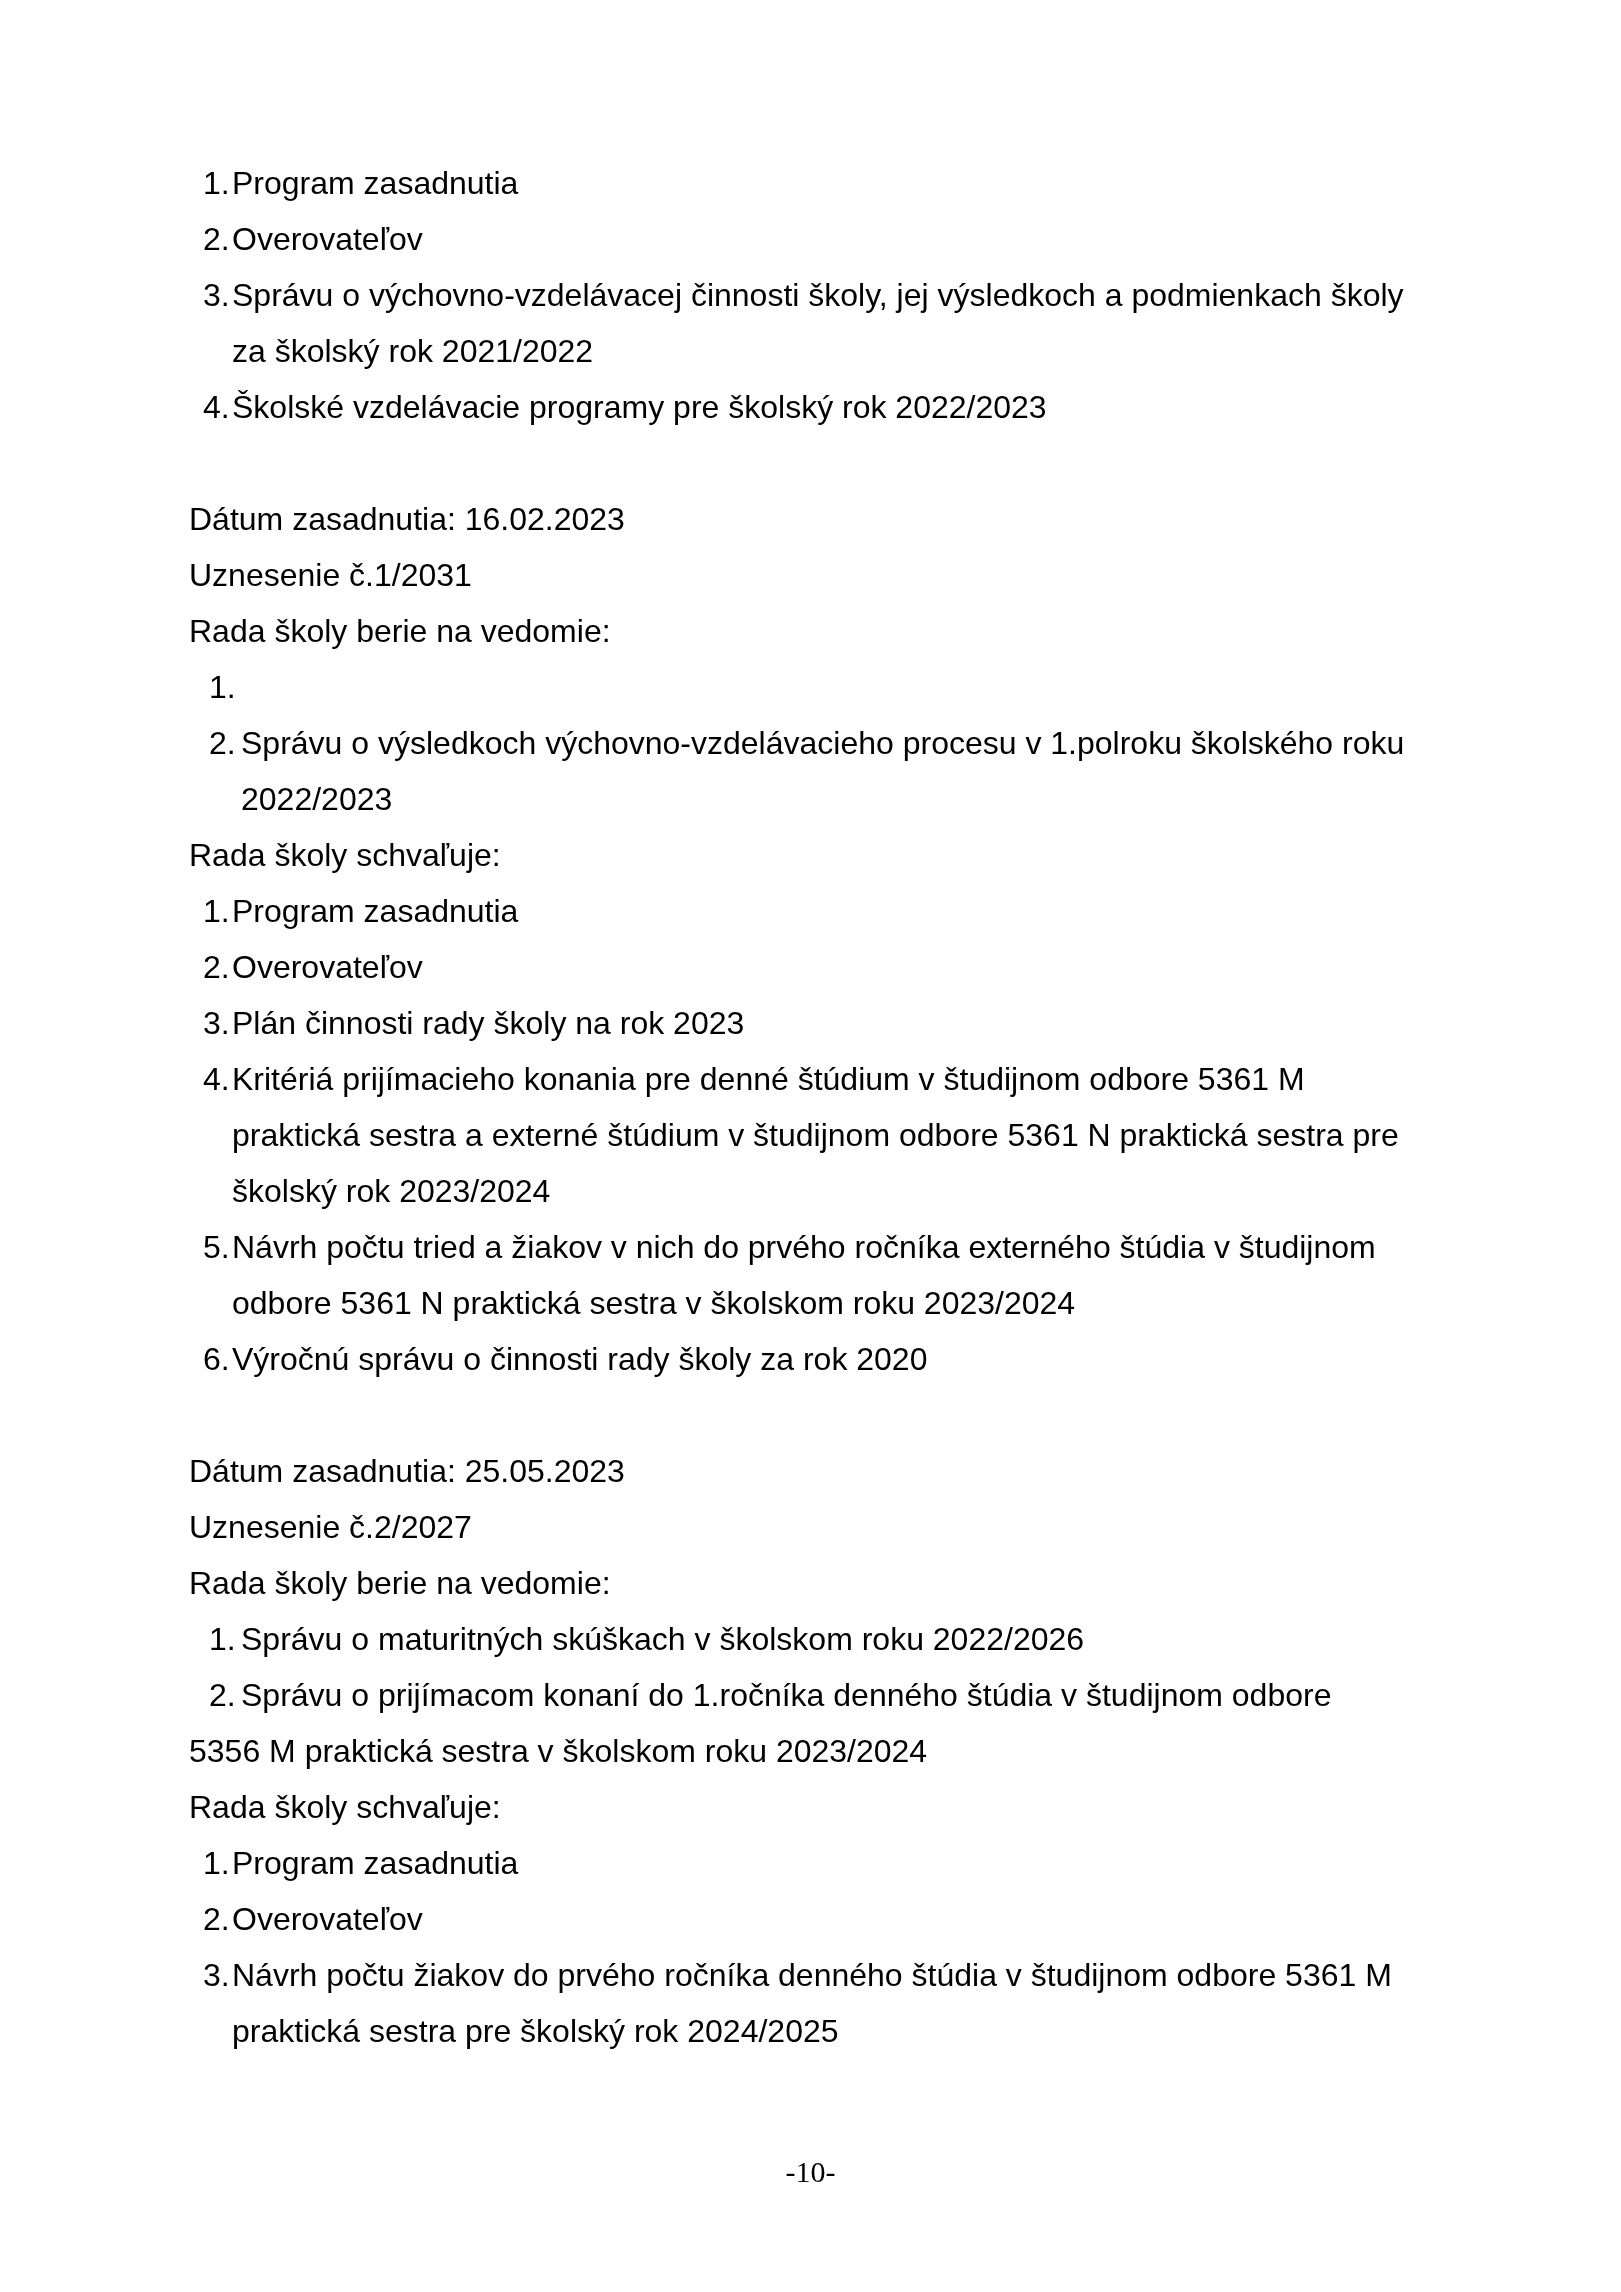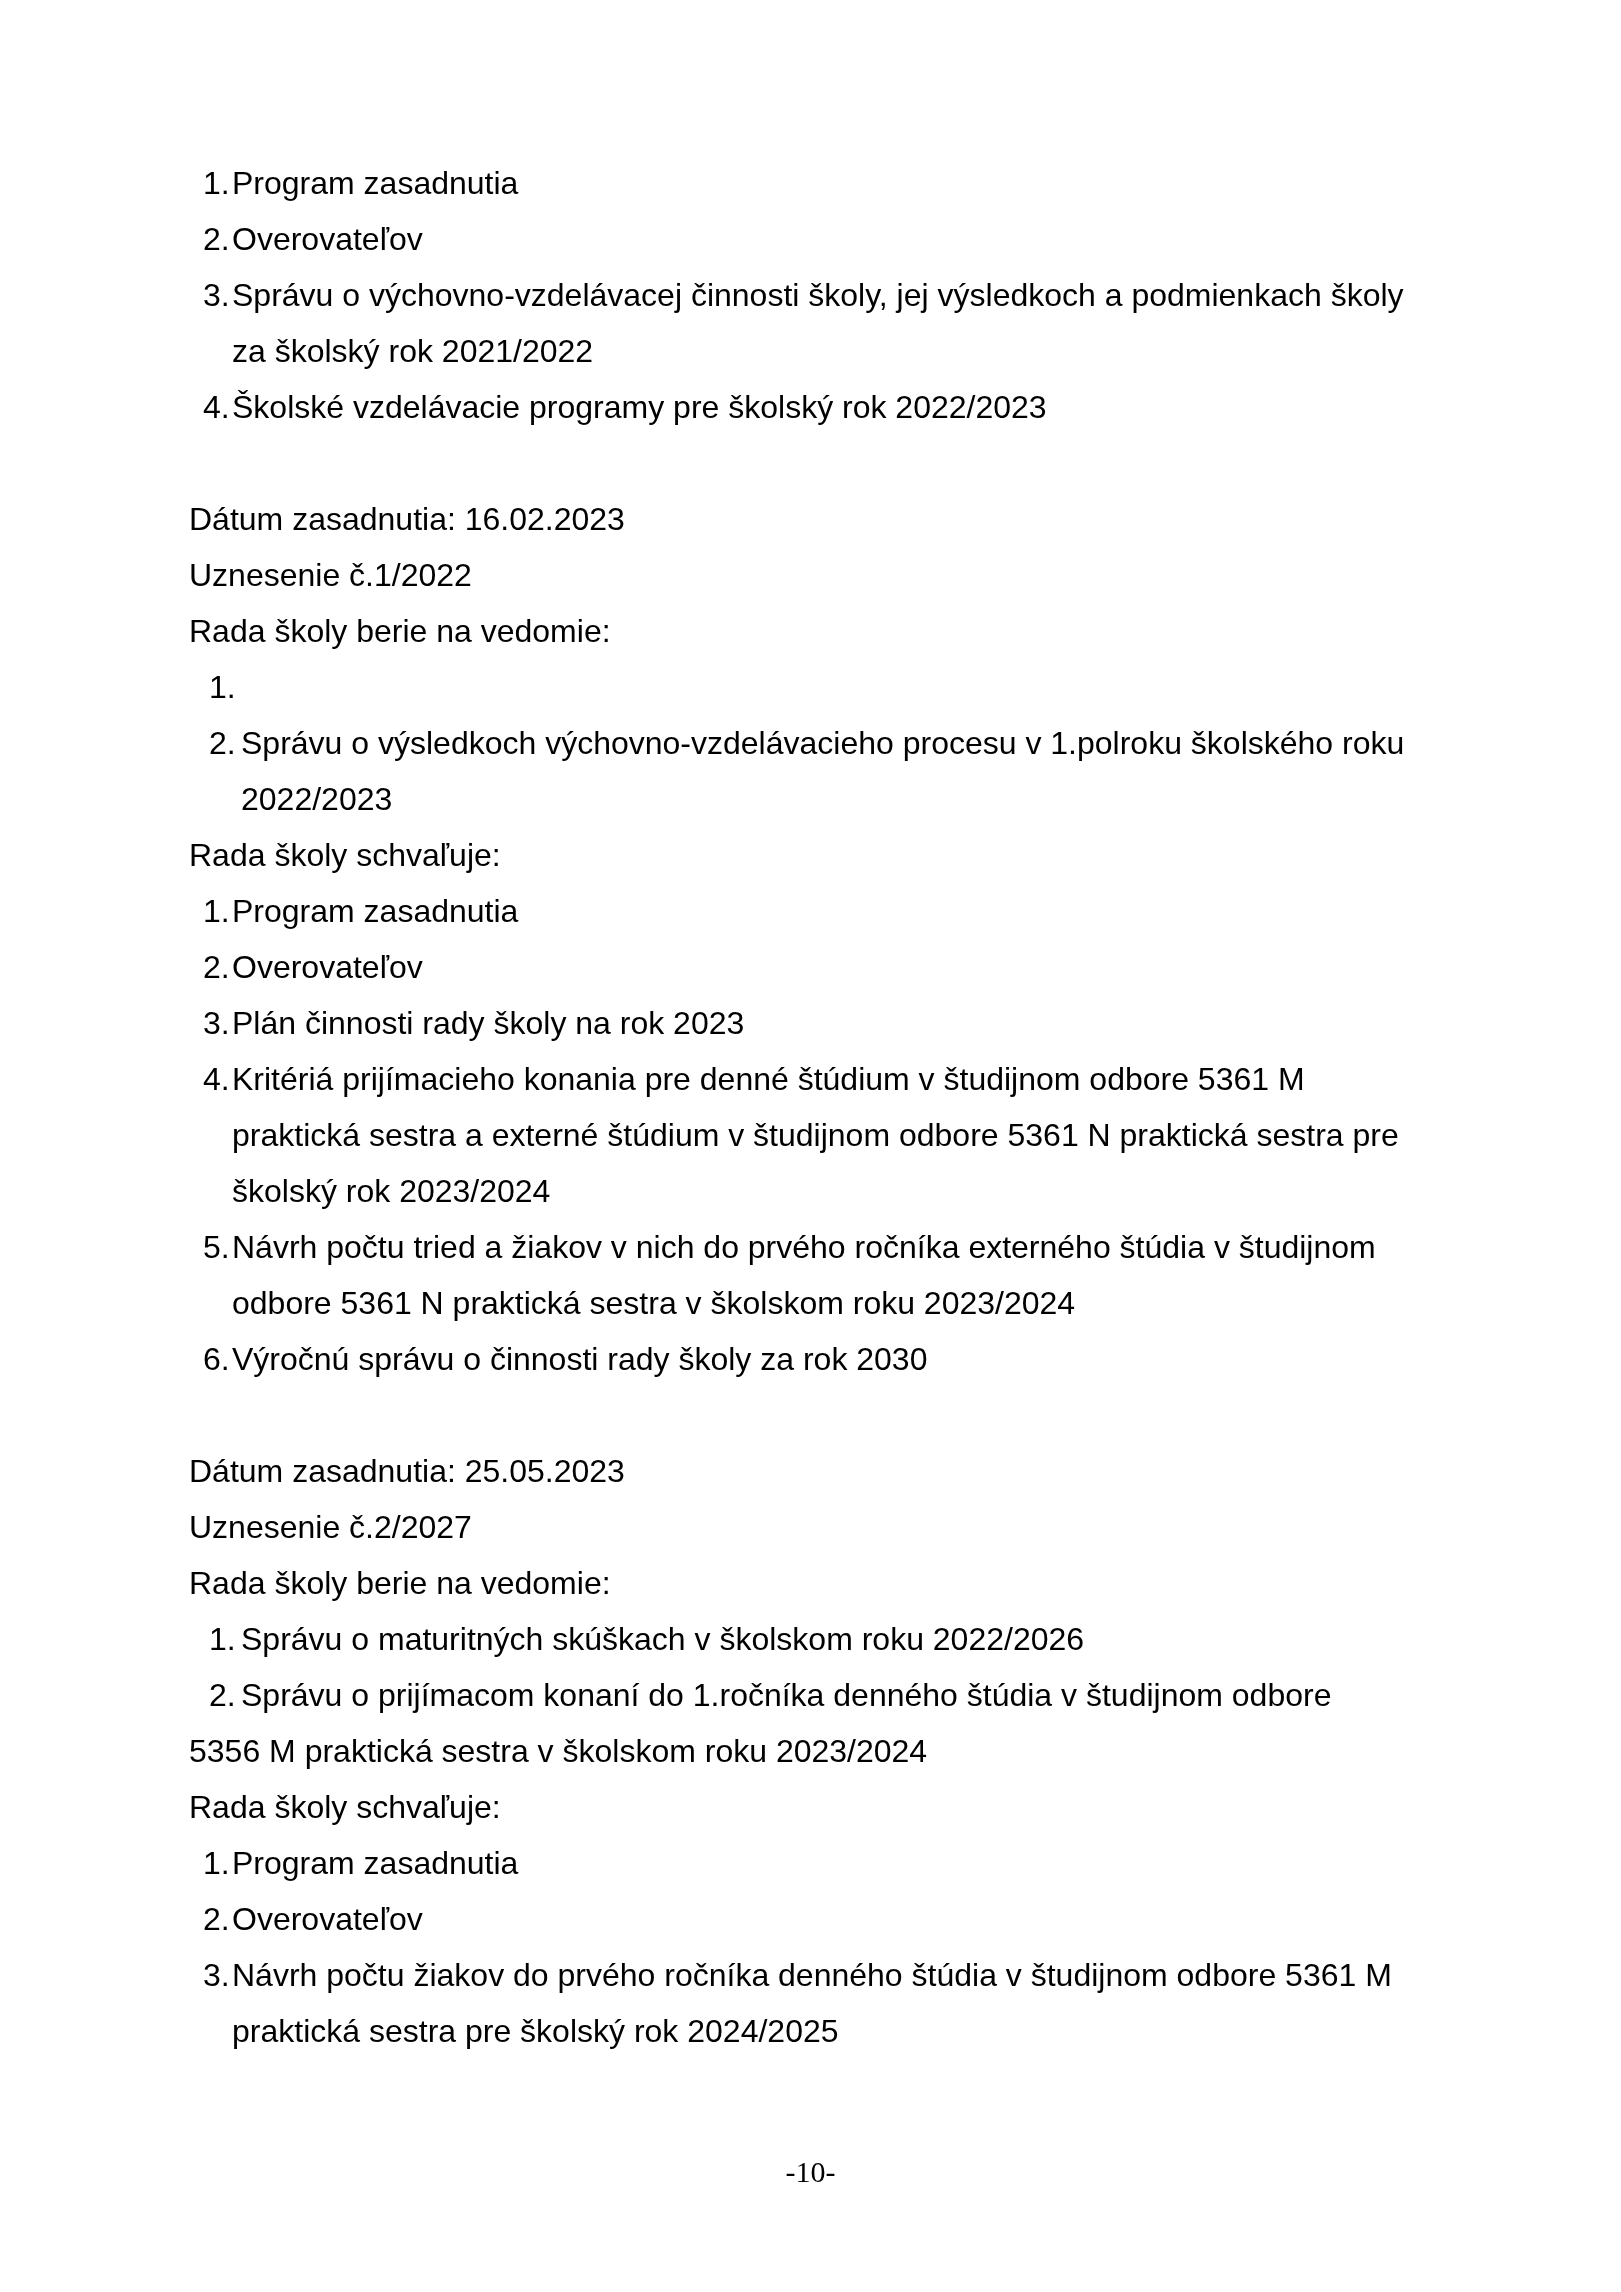--- a/index.html
+++ b/index.html
@@ -82,21 +82,21 @@
     </li>
     <li class="li">
       <span class="num">4.</span>
       <span class="li-text">Školské vzdelávacie programy pre školský rok 2022/2023</span>
     </li>
   </ol>
 
   <div class="spacer"></div>
 
   <p class="para italic">Dátum zasadnutia: 16.02.2023</p>
-  <p class="para italic">Uznesenie č.1/2022</p>
+  <p class="para italic">Uznesenie č.1/2031</p>
   <p class="para">Rada školy berie na vedomie:</p>
 
   <ol class="list sub-list">
     <li class="li">
       <span class="num">1.</span>
     </li>
     <li class="li">
       <span class="num">2.</span>
       <span class="li-text">Správu o výsledkoch výchovno-vzdelávacieho procesu v 1.polroku školského roku
 2022/2023</span>
@@ -124,21 +124,21 @@
 praktická sestra a externé štúdium v študijnom odbore 5361 N praktická sestra pre
 školský rok 2023/2024</span>
     </li>
     <li class="li">
       <span class="num">5.</span>
       <span class="li-text">Návrh počtu tried a žiakov v nich do prvého ročníka externého štúdia v študijnom
 odbore 5361 N praktická sestra v školskom roku 2023/2024</span>
     </li>
     <li class="li">
       <span class="num">6.</span>
-      <span class="li-text">Výročnú správu o činnosti rady školy za rok 2030</span>
+      <span class="li-text">Výročnú správu o činnosti rady školy za rok 2020</span>
     </li>
   </ol>
 
   <div class="spacer"></div>
 
   <p class="para italic">Dátum zasadnutia: 25.05.2023</p>
   <p class="para italic">Uznesenie č.2/2027</p>
   <p class="para">Rada školy berie na vedomie:</p>
 
   <ol class="list sub-list">

